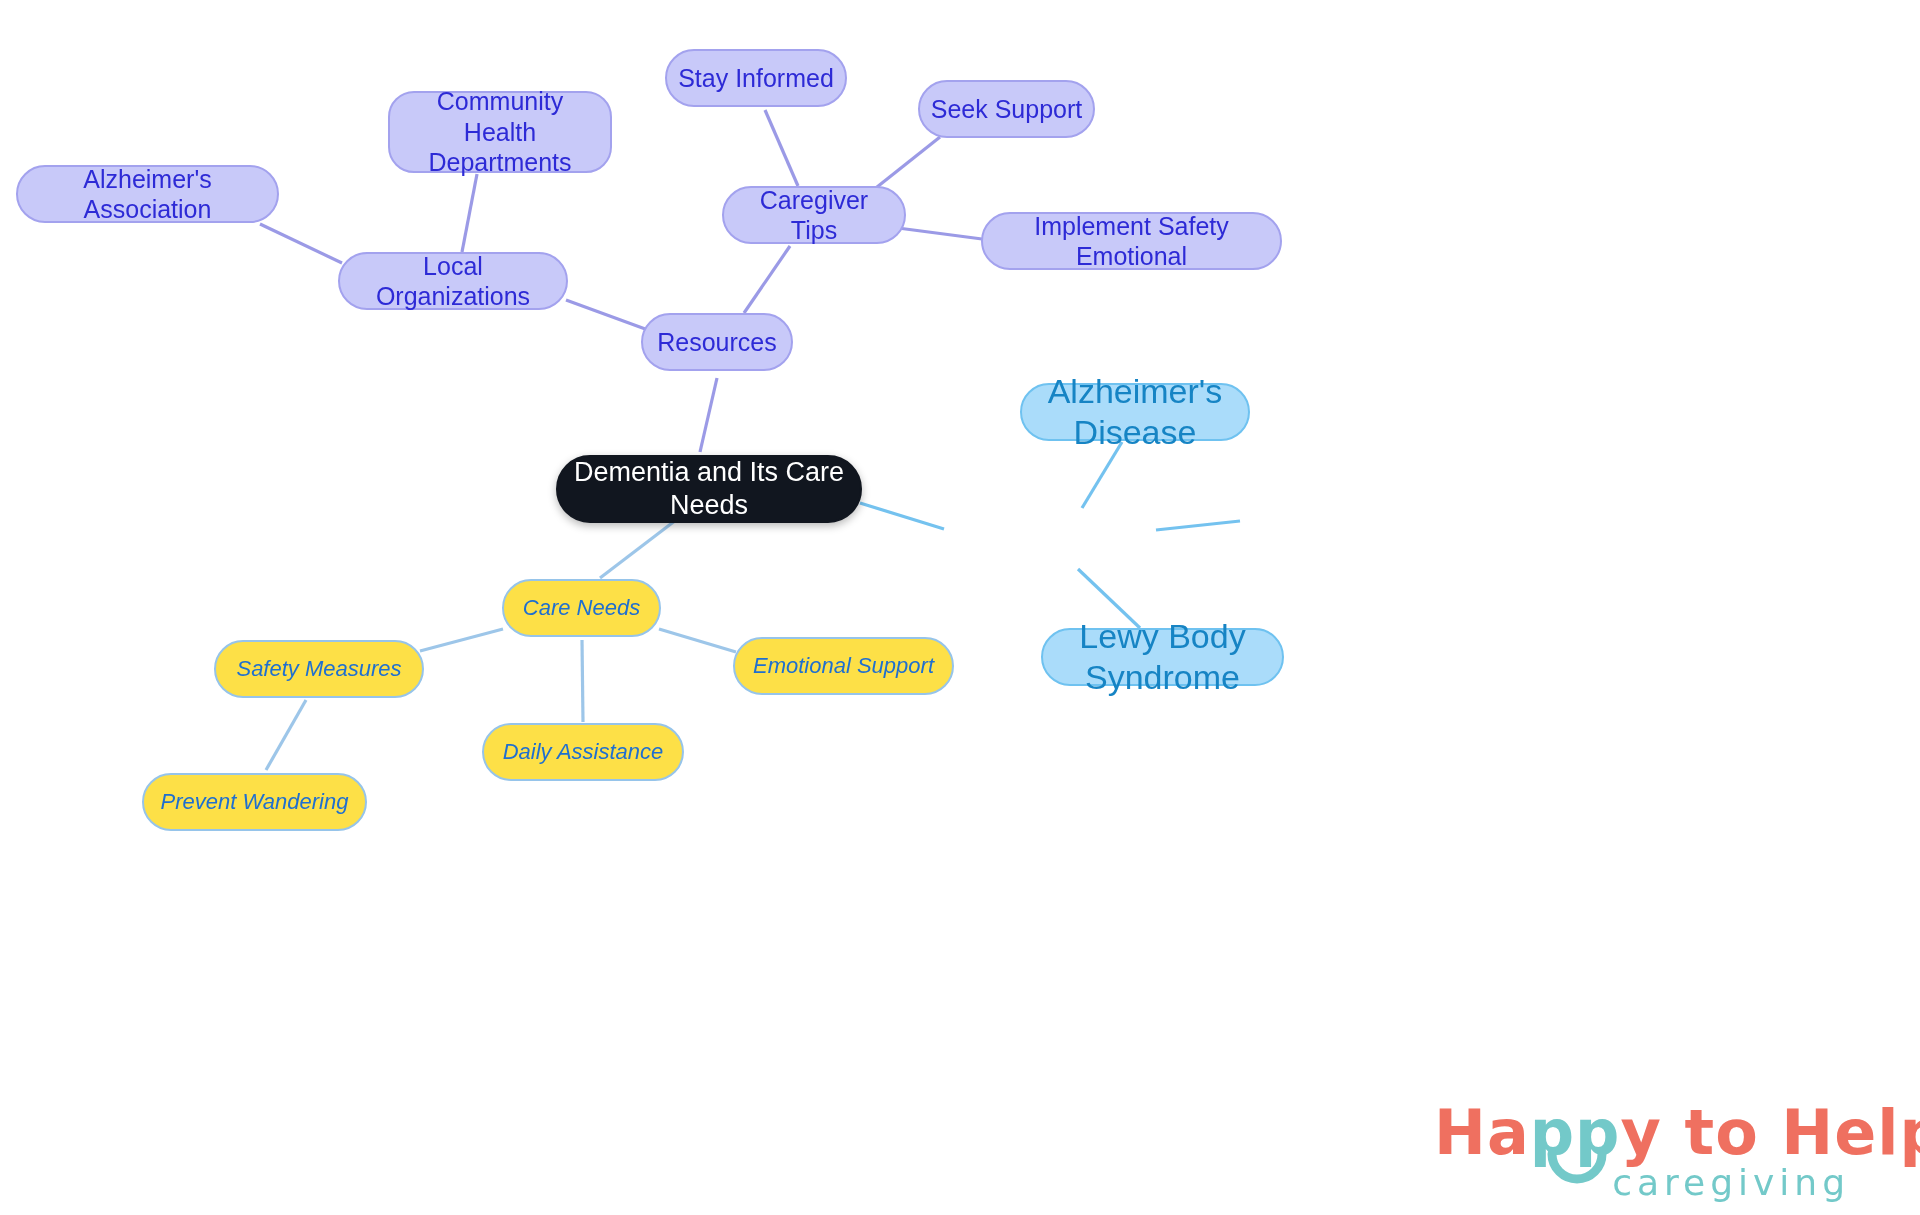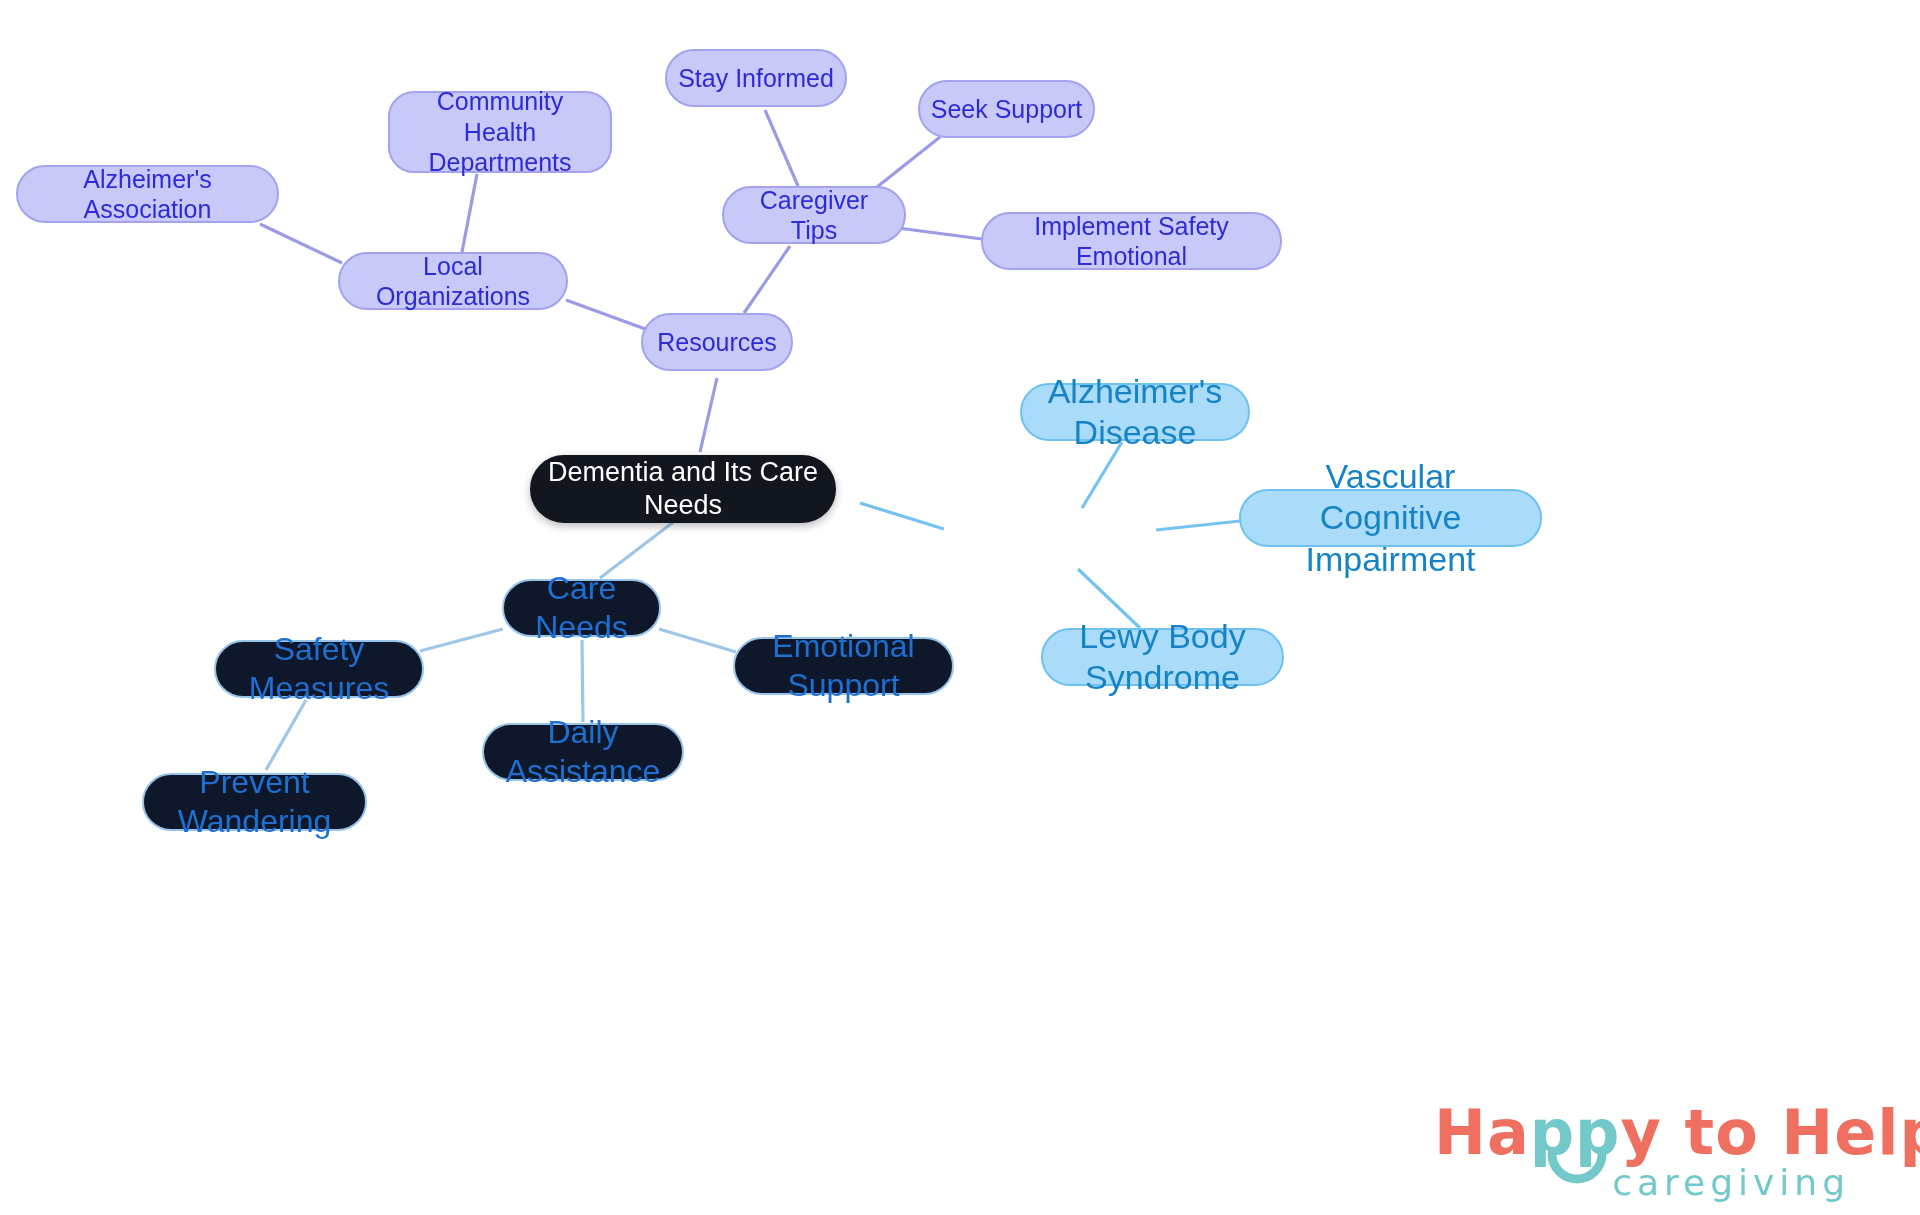--- a/index.html
+++ b/index.html
@@ -51,24 +51,25 @@
     color: #2d2ad6;
     font-size: 25px;
   }
   .node-blue {
     background: #aadcfa;
     border-color: #6fc2f0;
     color: #1684c4;
     font-size: 34px;
   }
   .node-lightblue {
-    background: #0f172a;
+    background: #fde047;
     border-color: #96c4ea;
     color: #1f6fd0;
-    font-size: 32px;
+    font-size: 22px;
+    font-style: italic;
   }
   
   #logo {
     position: absolute;
     left: 1434px;
     top: 1096px;
     width: 420px;
     height: 106px;
   }
   .logo-main {
@@ -136,21 +137,21 @@
 
     <path d="M 503 629 L 420 651" stroke="#9dc6e9" stroke-width="3.2" fill="none"></path>
 
     <path d="M 306 700 L 266 770" stroke="#9dc6e9" stroke-width="3.2" fill="none"></path>
 
     <path d="M 582 640 L 583 722" stroke="#9dc6e9" stroke-width="3.2" fill="none"></path>
 
     <path d="M 659 629 L 736 652" stroke="#9dc6e9" stroke-width="3.2" fill="none"></path>
   </svg>
 
-  <div class="node node-root" style="left:530px; top:455px; width:306px; height:68px;">
+  <div class="node node-root" style="left:556px; top:455px; width:306px; height:68px;">
     <span>Dementia and Its Care Needs</span>
   </div>
 
   <div class="node node-purple" style="left:641px; top:313px; width:152px; height:58px;">
     <span>Resources</span>
   </div>
 
   <div class="node node-purple" style="left:338px; top:252px; width:230px; height:58px;">
     <span>Local Organizations</span>
   </div>
@@ -178,23 +179,20 @@
 
   <div class="node node-purple" style="left:981px; top:212px; width:301px; height:58px;">
     <span>Implement Safety Emotional</span>
   </div>
 
 
   <div class="node node-blue" style="left:1020px; top:383px; width:230px; height:58px;">
     <span>Alzheimer's Disease</span>
   </div>
 
-  <div class="node node-blue" style="left:1239px; top:489px; width:303px; height:58px;">
-    <span>Vascular Cognitive Impairment</span>
-  </div>
 
   <div class="node node-blue" style="left:1041px; top:628px; width:243px; height:58px;">
     <span>Lewy Body Syndrome</span>
   </div>
 
   <div class="node node-lightblue" style="left:502px; top:579px; width:159px; height:58px;">
     <span>Care Needs</span>
   </div>
 
   <div class="node node-lightblue" style="left:214px; top:640px; width:210px; height:58px;">

